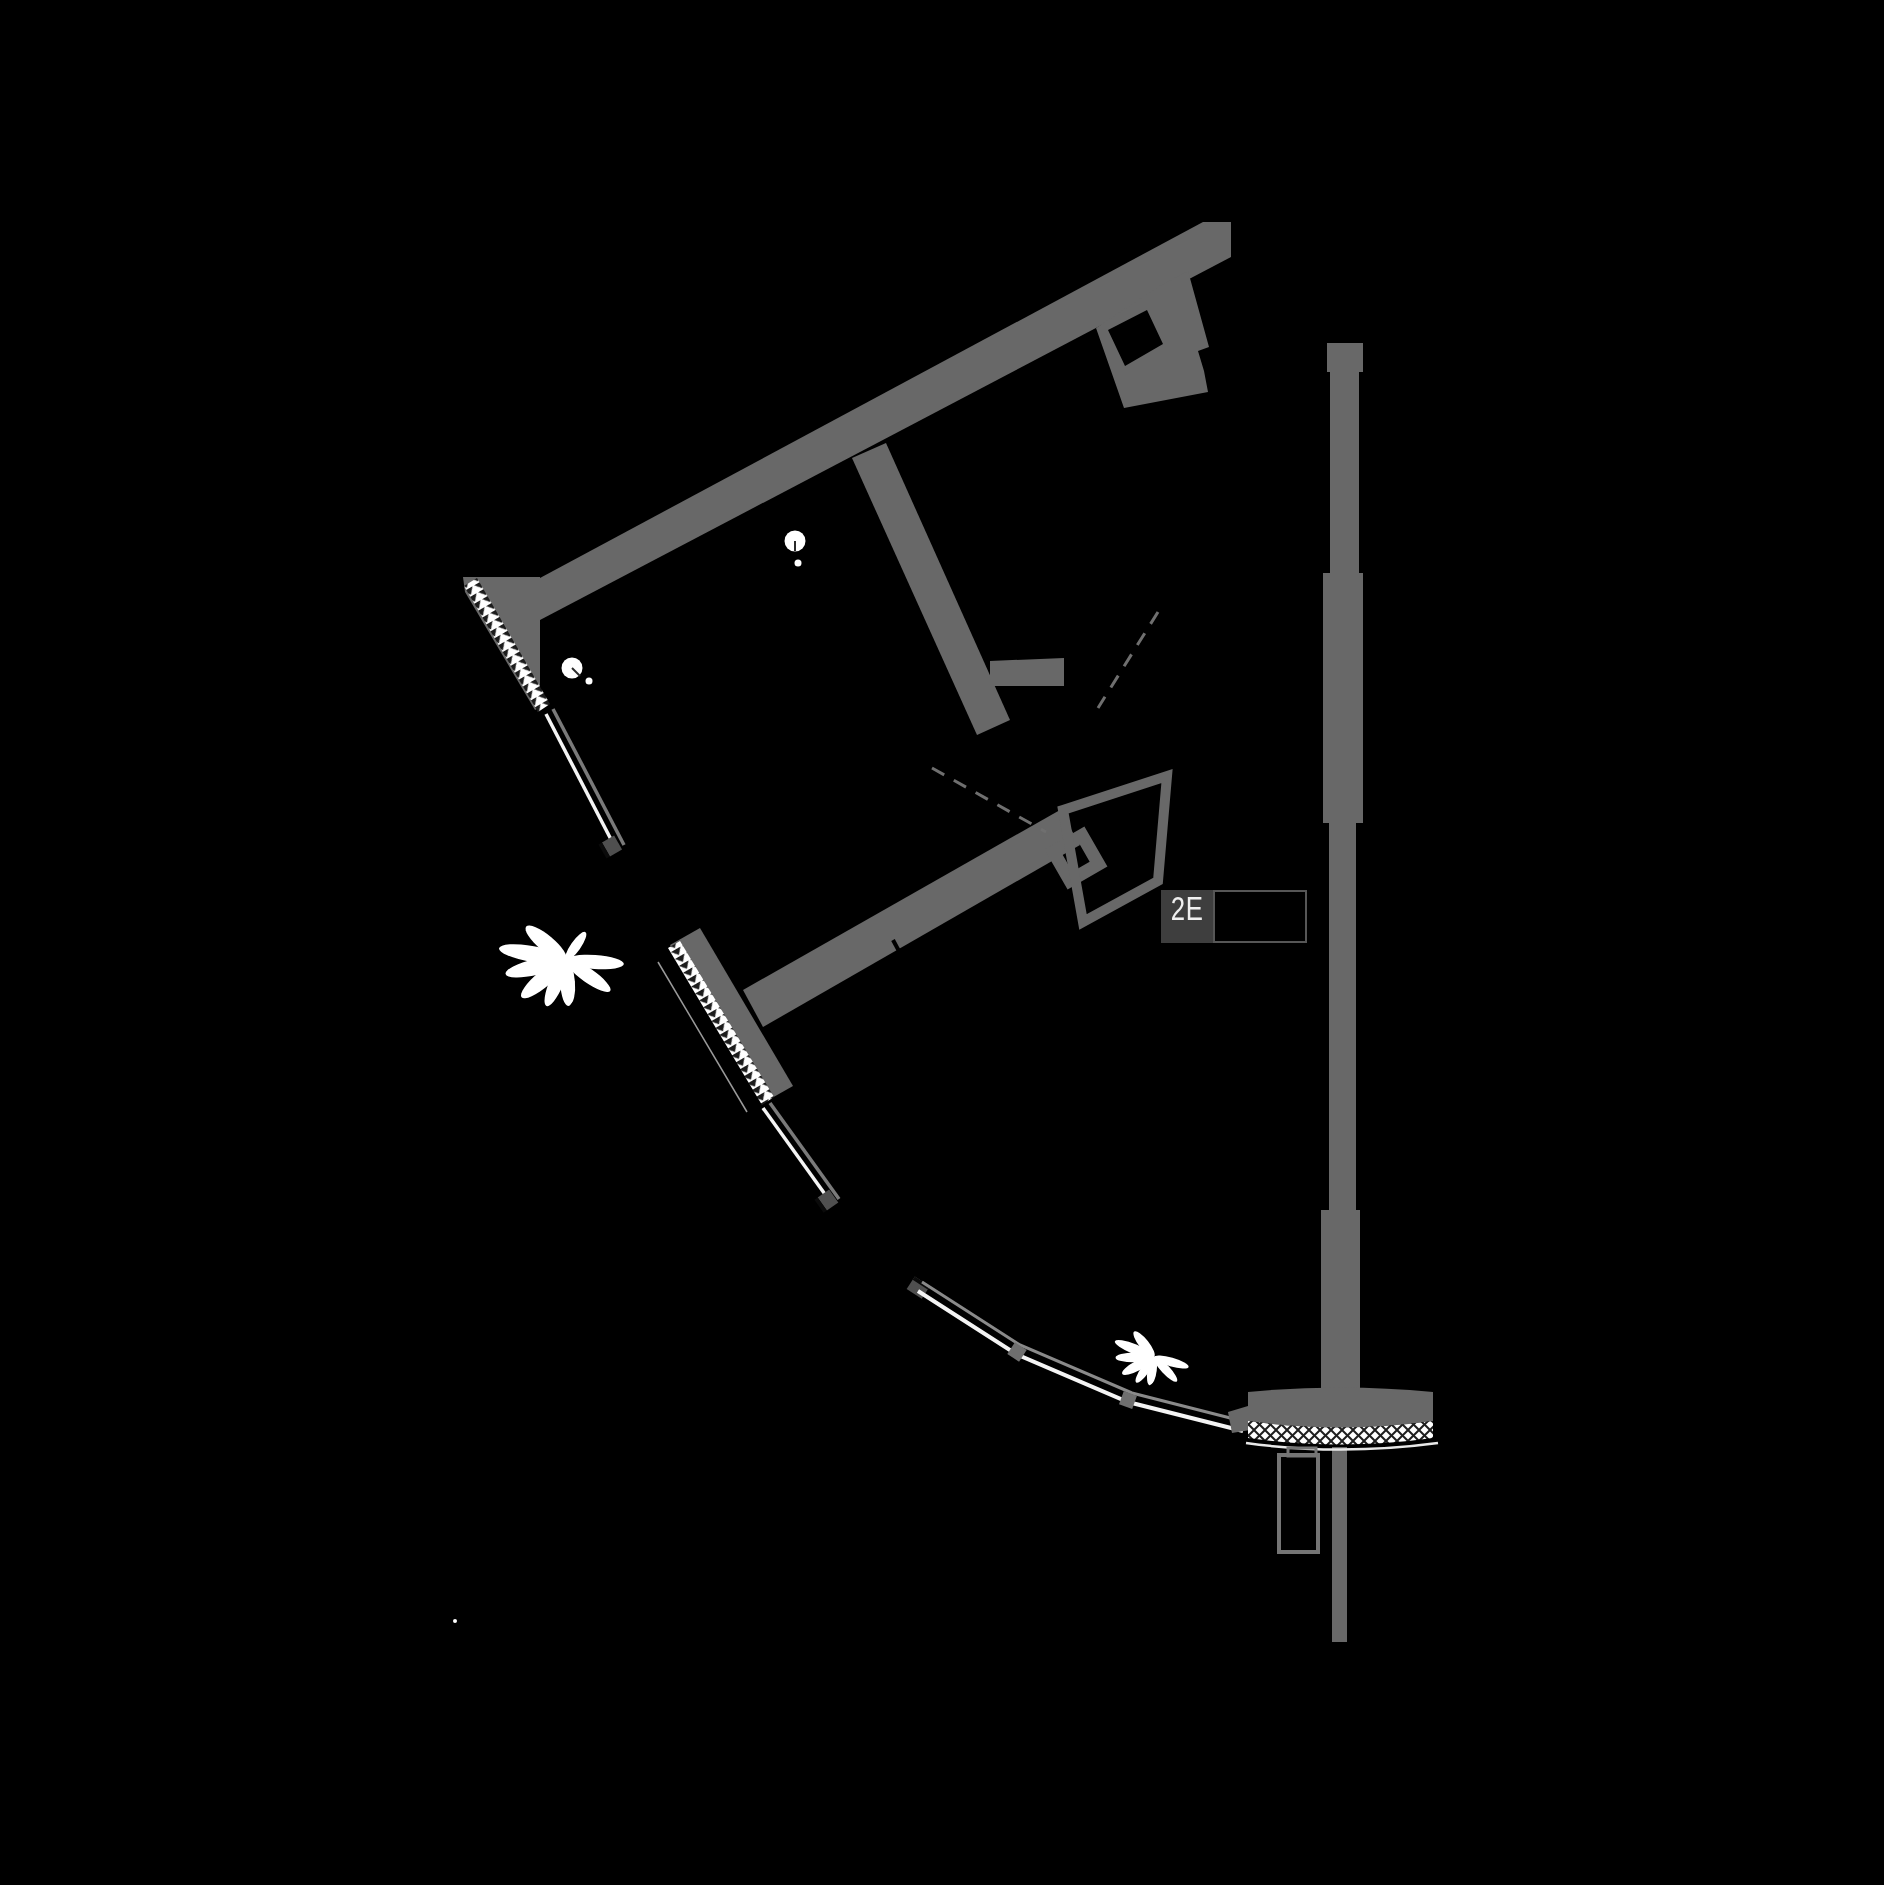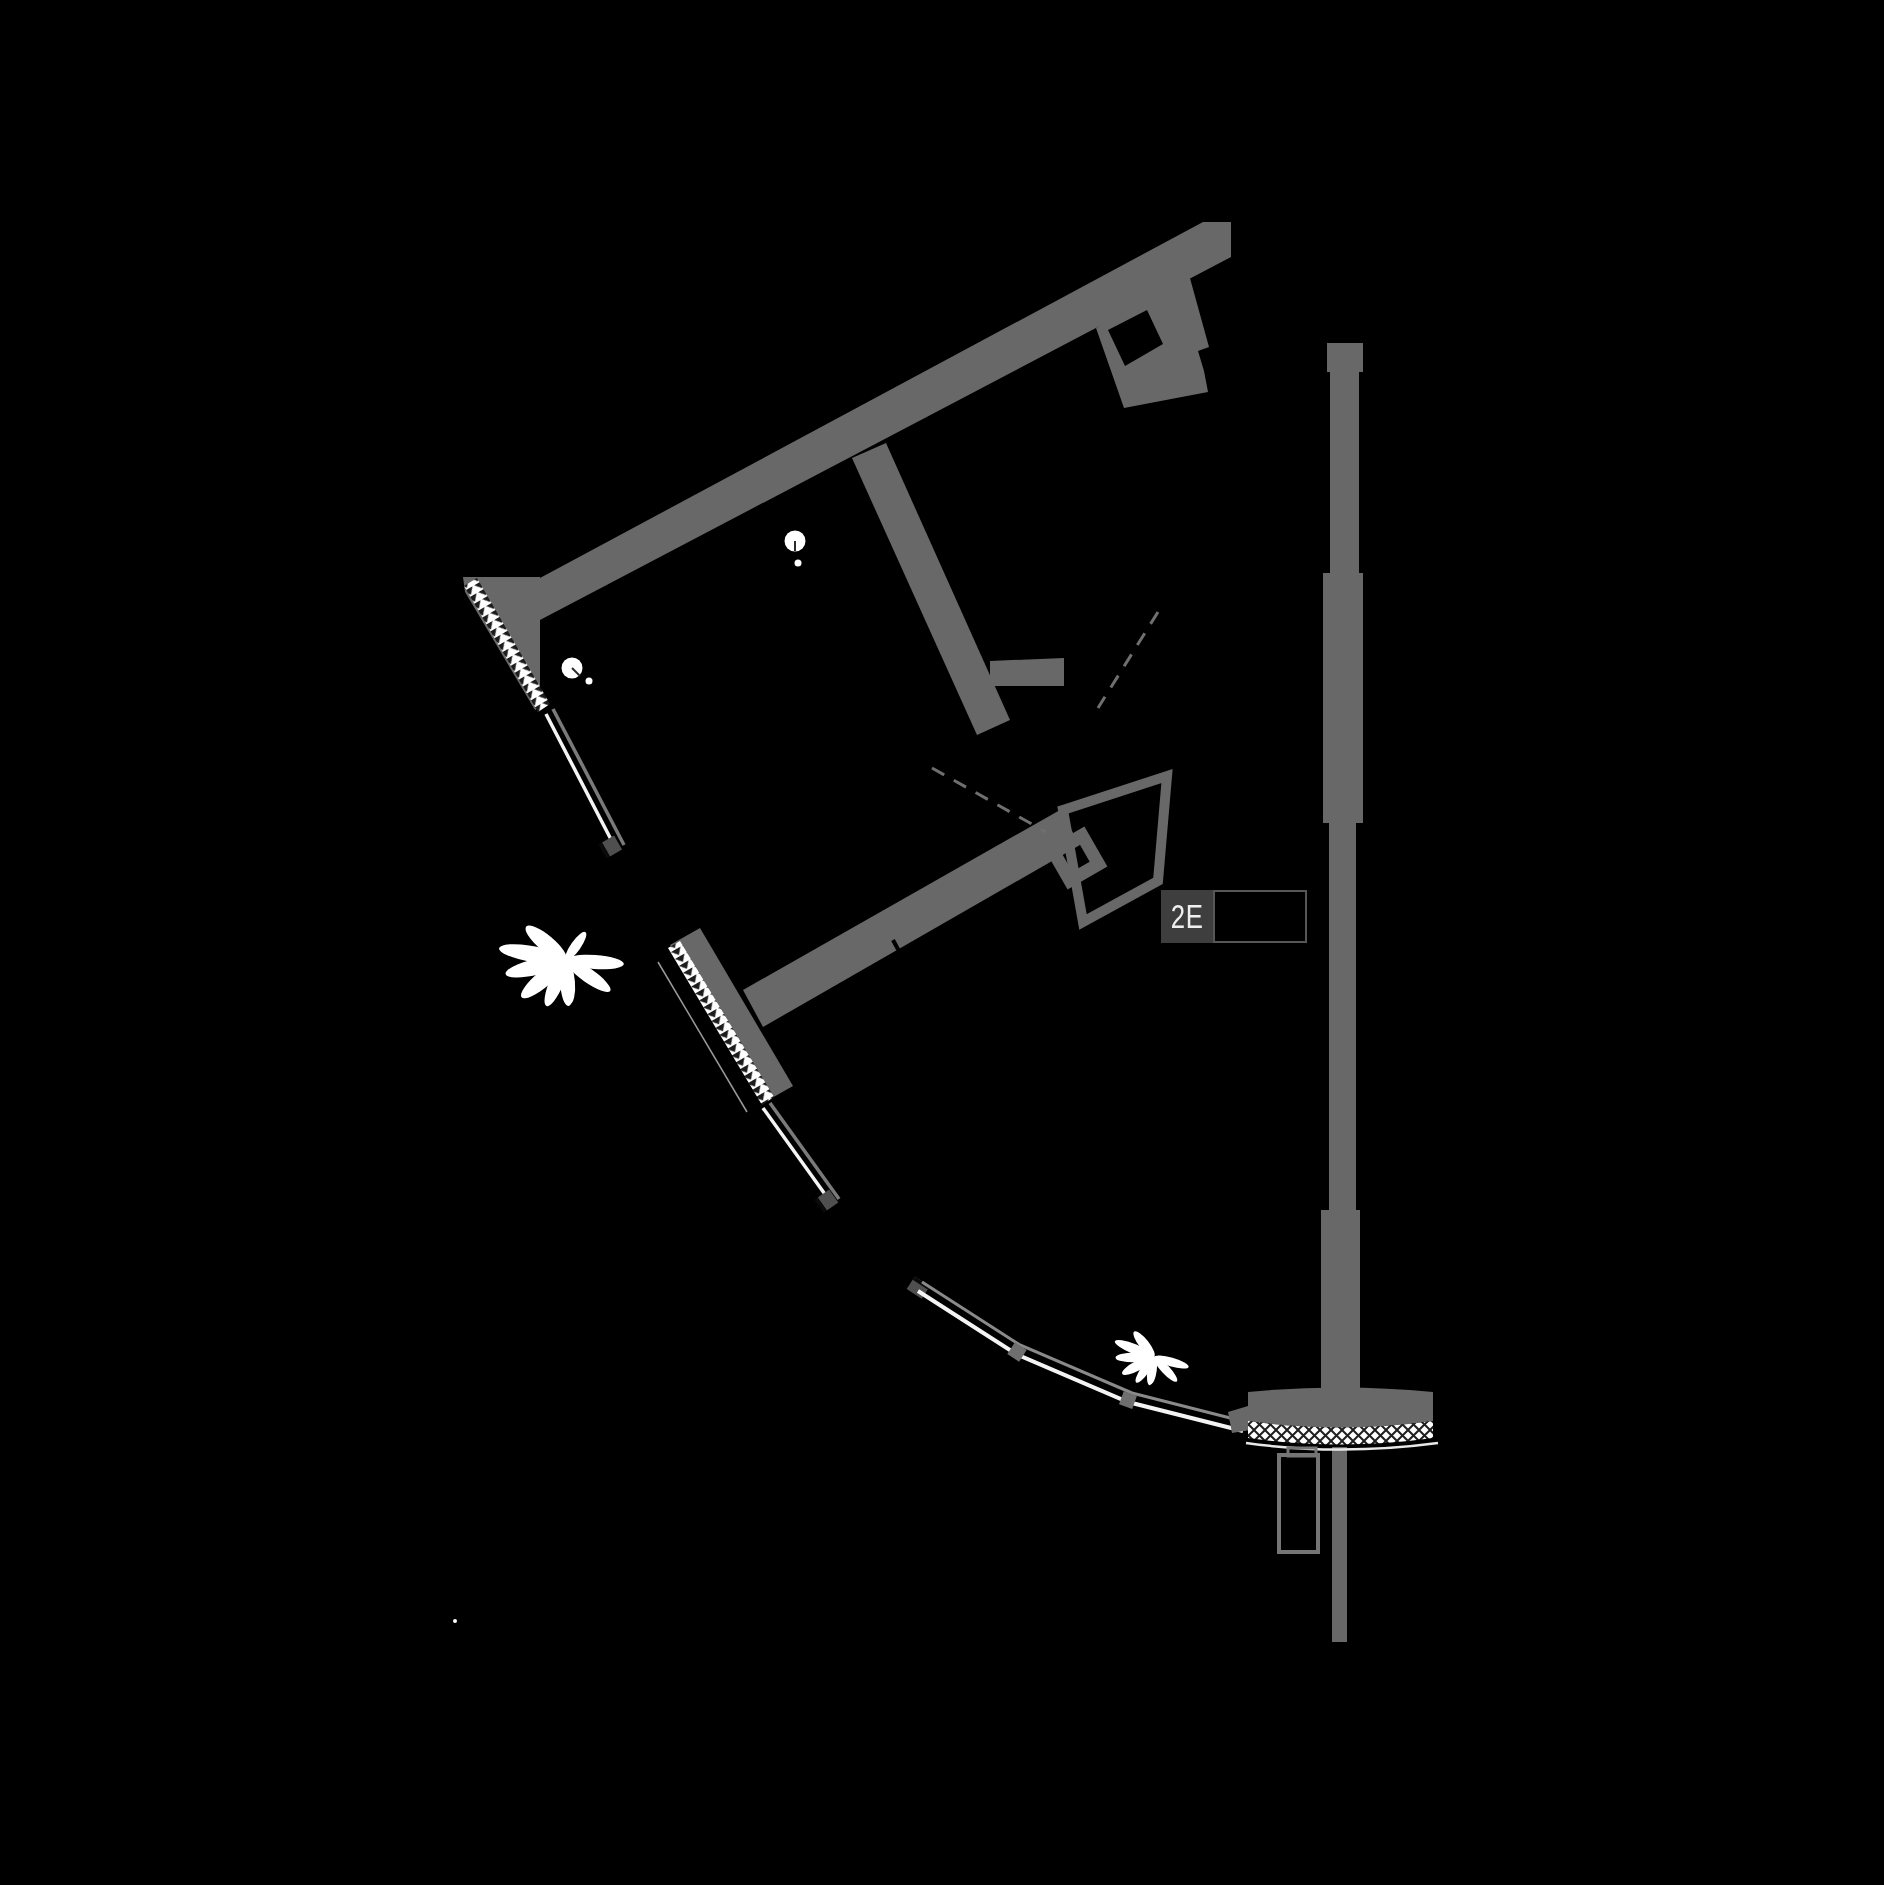--- a/index.html
+++ b/index.html
@@ -14,21 +14,21 @@
   .rail-gray{stroke:var(--c-rail_gray,#8a8a8a);stroke-width:3;fill:none;}
   .rail-white{stroke:var(--c-window_line_white,#f2f2f2);stroke-width:4;fill:none;}
   .cap-body{fill:#4f4f4f;}
   .cap-edge{fill:#0a0a0a;}
   .white-fill{fill:var(--c-white,#ffffff);}
   .tickline{stroke:#000;stroke-width:4;}
   .ac-stroke{stroke:#757575;fill:none;}
   
   #unit-label{position:absolute;left:1161px;top:890px;width:146px;height:53px;display:flex;}
   #unit-label .chip{width:52px;height:100%;background:var(--c-label_bg,#3e3e3e);
-      display:flex;align-items:center;justify-content:center;}
+      display:flex;justify-content:center;}
   #unit-label .chip span{color:var(--c-label_text,#efefef);font-size:33px;font-weight:400;
       display:inline-block;transform:scaleX(.78);letter-spacing:1px;}
   #unit-label .slot{flex:1;height:100%;box-sizing:border-box;border:2px solid var(--c-label_border,#565656);
       background:#000;}
 </style>
 </head>
 <body>
 
 <div id="stage">
   <svg id="plan-svg" width="1884" height="1885" viewBox="0 0 1884 1885" xmlns="http://www.w3.org/2000/svg">

